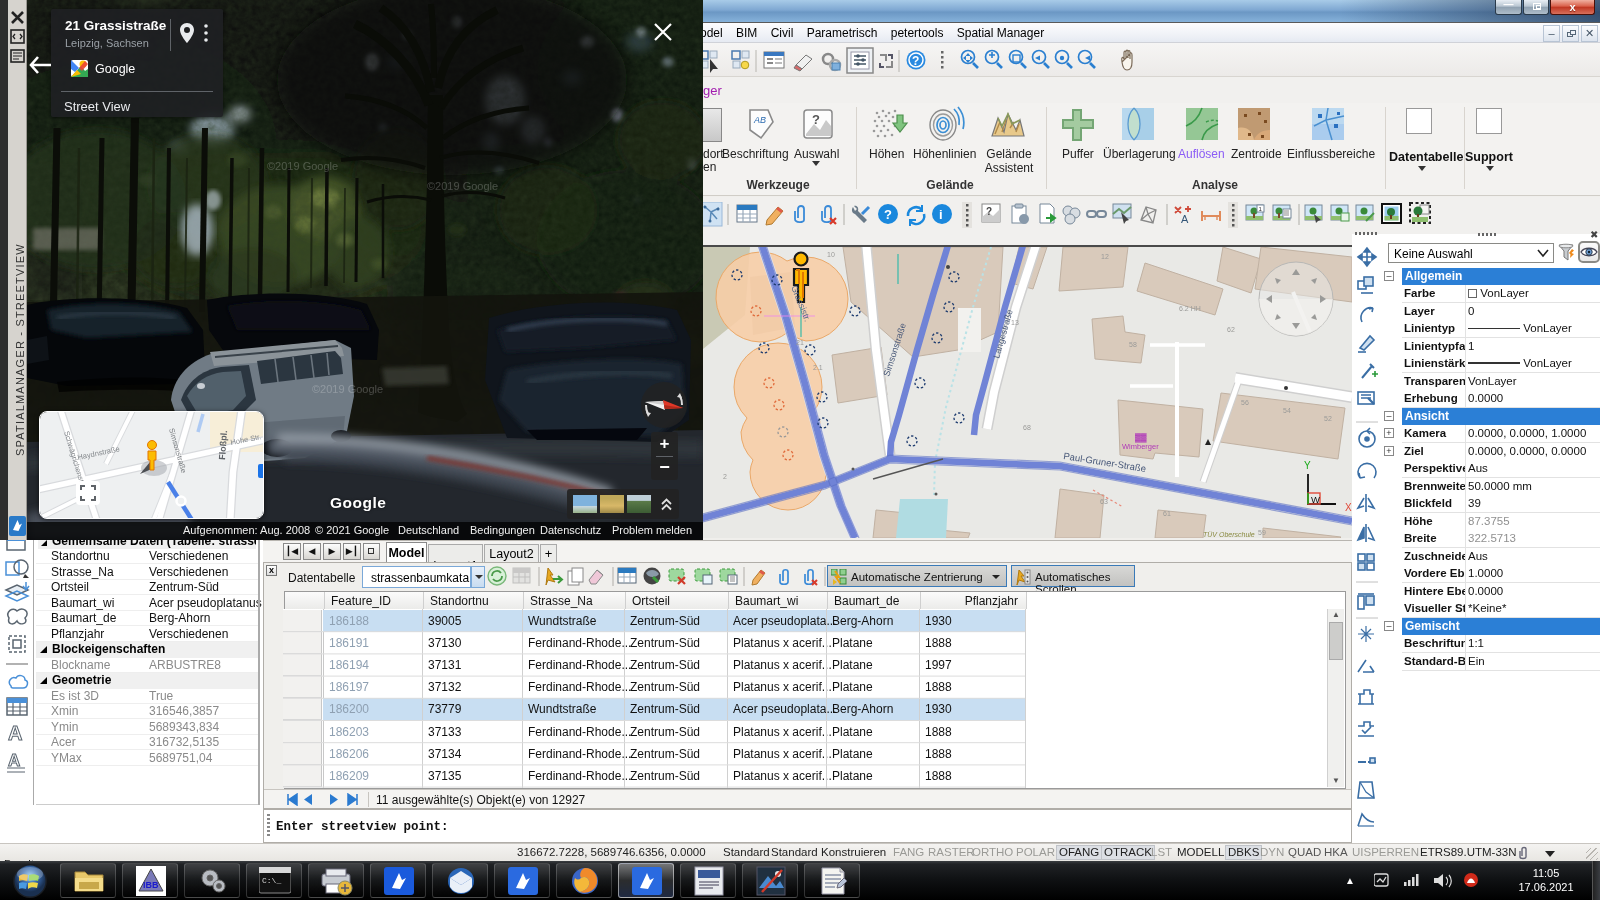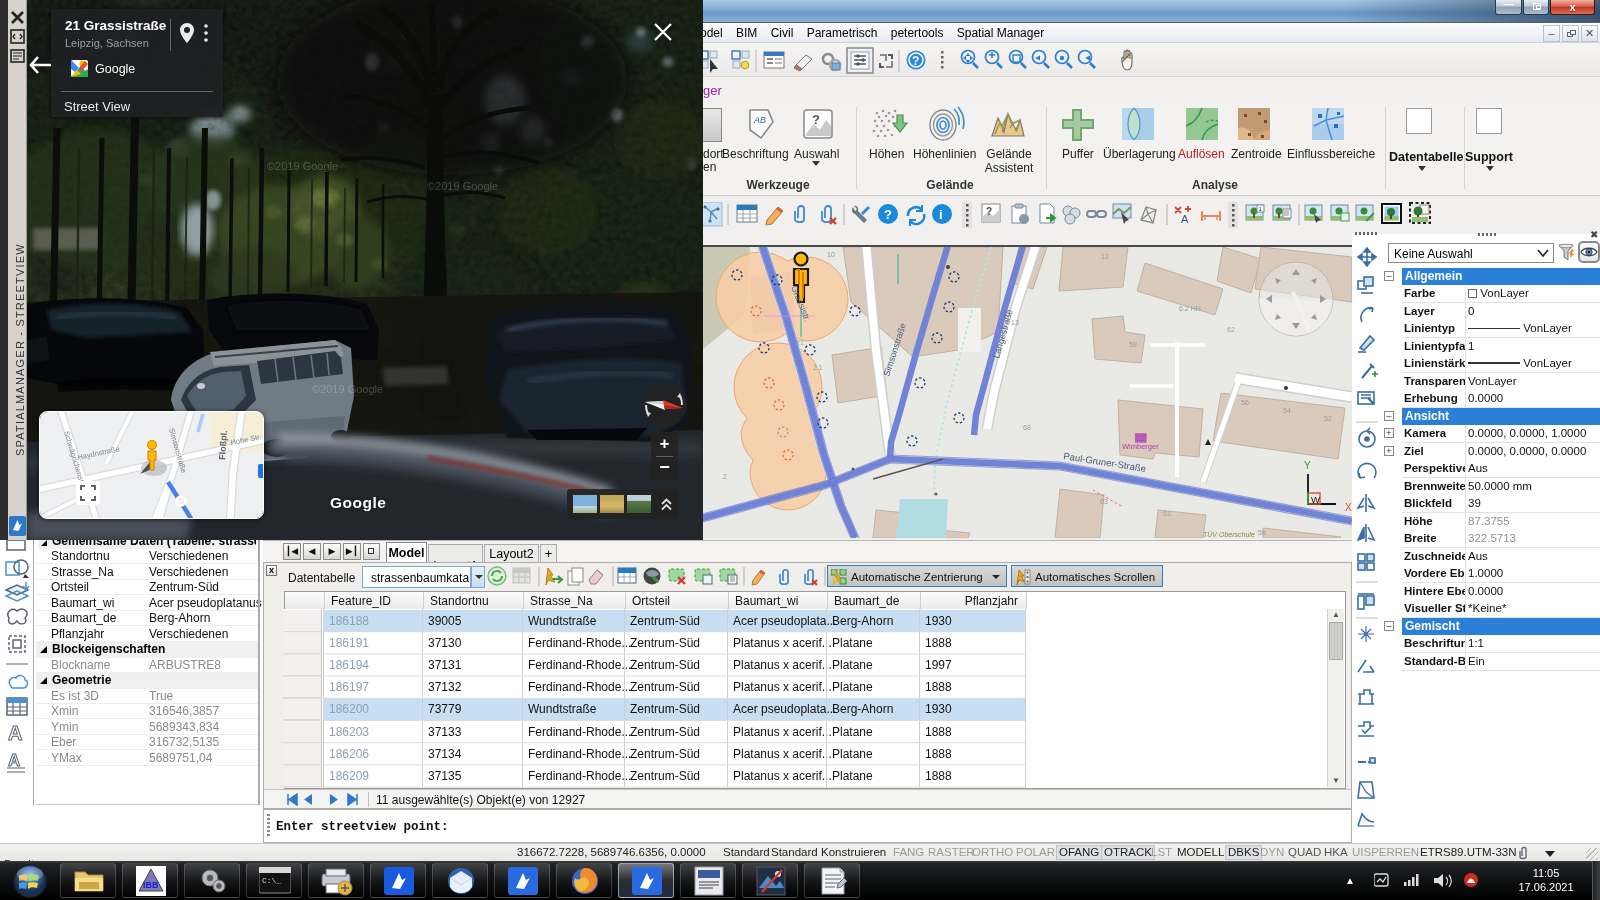--- a/index.html
+++ b/index.html
@@ -118,21 +118,21 @@
  <path d="M14 2 C22 10 22 26 14 34 L34 34 L34 2 Z" fill="#a8cfe8"></path>
  <path d="M14 2 C22 10 22 26 14 34 C6 26 6 10 14 2 Z" fill="#c2e0c8" opacity="0.85"></path>
  <path d="M14 2 C22 10 22 26 14 34 M14 2 C6 10 6 26 14 34" stroke="#5a9ad0" fill="none" stroke-width="1.3"></path>
 </svg>
 <div class="abs" style="left:1103px;top:147px;font-size:12px;color:#222">Überlagerung</div>
 <svg class="abs" style="left:1184px;top:106px" width="36" height="36" viewBox="0 0 36 36">
  <rect x="2" y="2" width="32" height="32" fill="#95c795"></rect>
  <path d="M2 20 C12 16 16 8 18 2 M18 34 C20 24 28 20 34 18" stroke="#3a9a4a" fill="none" stroke-width="1.6"></path>
  <path d="M22 16 C26 14 30 14 34 15" stroke="#3a9a4a" fill="none" stroke-width="1.5" stroke-dasharray="3 2"></path>
 </svg>
-<div class="abs" style="left:1178px;top:147px;font-size:12px;color:#b91c1c">Auflösen</div>
+<div class="abs" style="left:1178px;top:147px;font-size:12px;color:#8b5cf6">Auflösen</div>
 <svg class="abs" style="left:1236px;top:106px" width="36" height="36" viewBox="0 0 36 36">
  <rect x="2" y="2" width="32" height="32" fill="#c09a72"></rect>
  <path d="M2 22 C10 20 16 24 18 34 L2 34 Z" fill="#e0b88a"></path>
  <path d="M34 24 C26 24 20 28 18 34 L34 34 Z" fill="#d8a878"></path>
  <g fill="#7a4a20">
       <rect x="8" y="8" width="3" height="3"></rect>
       <rect x="22" y="6" width="3" height="3"></rect>
       <rect x="28" y="14" width="3" height="3"></rect>
       <rect x="12" y="27" width="3" height="3"></rect>
       <rect x="25" y="29" width="3" height="3"></rect>
@@ -842,21 +842,21 @@
     </div>
  <div class="gr gy" style="top:155px">
       <b>Xmin</b>
       <i>316546,3857</i>
     </div>
  <div class="gr gy" style="top:170.5px">
       <b>Ymin</b>
       <i>5689343,834</i>
     </div>
  <div class="gr gy" style="top:186px">
-      <b>Eber</b>
+      <b>Acer</b>
       <i>316732,5135</i>
     </div>
  <div class="gr gy" style="top:201.5px">
       <b>YMax</b>
       <i>5689751,04</i>
     </div>
 </div>
 <div class="abs" style="left:258px;top:540px;width:2px;height:265px;background:#aaa"></div>
 
 <div class="abs" style="left:263px;top:540px;width:1089px;height:22px;background:#f4f3f1;border-top:1px solid #b8b5b0">
@@ -947,21 +947,21 @@
    <svg class="abs" style="left:3px;top:3px" width="16" height="16" viewBox="0 0 16 16">
         <rect x="0" y="0" width="6" height="6" fill="#8fd08f" stroke="#3a8a3a"></rect>
         <rect x="9" y="0" width="6" height="6" fill="#8fd08f" stroke="#3a8a3a"></rect>
         <rect x="9" y="9" width="6" height="6" fill="#8fd08f" stroke="#3a8a3a"></rect>
         <path d="M2,10 L6,13 L2,16" fill="#e8b820"></path>
         <path d="M4,2 L8,8 L5,8 L9,14" stroke="#e8a010" fill="none" stroke-width="2"></path>
       </svg>
    <span class="abs" style="left:23px;top:5px;color:#111;font-size:11.5px">Automatische Zentrierung</span>
    <div class="abs" style="right:6px;top:9px;border-left:4px solid transparent;border-right:4px solid transparent;border-top:4px solid #222"></div>
  </div>
- <div class="abs" style="left:747px;top:2px;width:152px;height:22px;border:1px solid #3a7ab8;background:linear-gradient(180deg,#d8d8d6,#c2c2c0);font-size:12px">
+ <div class="abs" style="left:747px;top:2px;width:124px;height:22px;border:1px solid #3a7ab8;background:linear-gradient(180deg,#d8d8d6,#c2c2c0);font-size:12px">
    <svg class="abs" style="left:3px;top:3px" width="16" height="16" viewBox="0 0 16 16">
         <path d="M4,1 L9,7 L6,7 L10,13 L4,11 L2,16 Z" fill="#e8a820" stroke="#b07a10"></path>
         <rect x="10" y="1" width="5" height="14" fill="#e8e8e8" stroke="#888"></rect>
         <circle cx="12.5" cy="3.5" r="1" fill="#555"></circle>
         <circle cx="12.5" cy="8" r="1" fill="#555"></circle>
         <circle cx="12.5" cy="12.5" r="1" fill="#555"></circle>
       </svg>
    <span class="abs" style="left:23px;top:5px;color:#111;font-size:11.5px">Automatisches Scrollen</span>
  </div>
 
@@ -1543,20 +1543,28 @@
   <div class="abs" style="left:540px;top:489px;width:112px;height:30px;background:rgba(34,34,34,0.9);border-radius:3px">
    <div class="abs" style="left:6px;top:6px;width:24px;height:18px;background:linear-gradient(180deg,#7fb2dd 60%,#c8d8e2 62%,#9ab38a)"></div>
    <div class="abs" style="left:33px;top:6px;width:24px;height:18px;background:linear-gradient(180deg,#c0a85a 20%,#d8b868 60%,#a08a48)"></div>
    <div class="abs" style="left:60px;top:6px;width:24px;height:18px;background:linear-gradient(180deg,#bfcfd8 30%,#5a7a48 35%,#3c5c34)"></div>
    <svg class="abs" style="left:93px;top:8px" width="13" height="15" viewBox="0 0 13 15">
           <path d="M2,7 L6.5,2.5 L11,7 M2,12.5 L6.5,8 L11,12.5" stroke="#e0e0e0" stroke-width="1.8" fill="none"></path>
         </svg>
   </div>
   <div class="abs" style="left:303px;top:494px;font-size:15.5px;color:#fff;letter-spacing:0.5px;text-shadow:0 0 3px rgba(0,0,0,0.6);font-weight:bold">Google</div>
 
+  <div class="abs" style="left:0;top:522px;width:676px;height:18px;background:rgba(0,0,0,0.75);font-size:11px;color:#f0f0f0">
+   <span class="abs" style="left:156px;top:2px">Aufgenommen: Aug. 2008</span>
+   <span class="abs" style="left:288px;top:2px">© 2021 Google</span>
+   <span class="abs" style="left:371px;top:2px">Deutschland</span>
+   <span class="abs" style="left:443px;top:2px">Bedingungen</span>
+   <span class="abs" style="left:513px;top:2px">Datenschutz</span>
+   <span class="abs" style="left:585px;top:2px">Problem melden</span>
+  </div>
 
   <div class="abs" style="left:12px;top:411px;width:225px;height:108px;border-radius:8px;overflow:hidden;box-shadow:0 1px 5px rgba(0,0,0,0.6);border:1px solid #fff">
    <svg width="225" height="108" viewBox="0 0 225 108">
     <rect width="225" height="108" fill="#eef0f1"></rect>
     <rect x="170" y="0" width="55" height="40" fill="#f7eed8"></rect>
     <g stroke="#d8dadd" fill="none">
      <path d="M20,-4 L58,112" stroke-width="8"></path>
      <path d="M94,-4 L66,52" stroke-width="6"></path>
      <path d="M152,-4 L118,112" stroke-width="8"></path>
      <path d="M-4,78 L225,28" stroke-width="8"></path>

